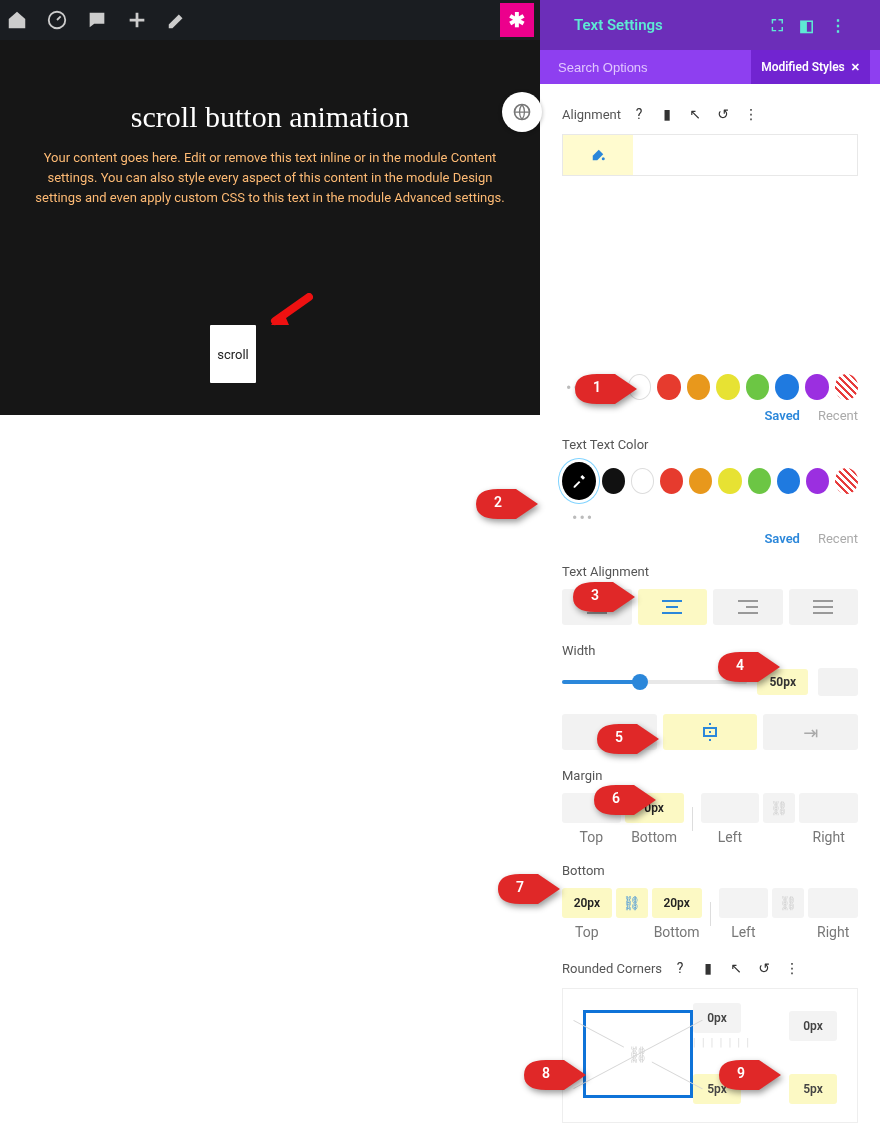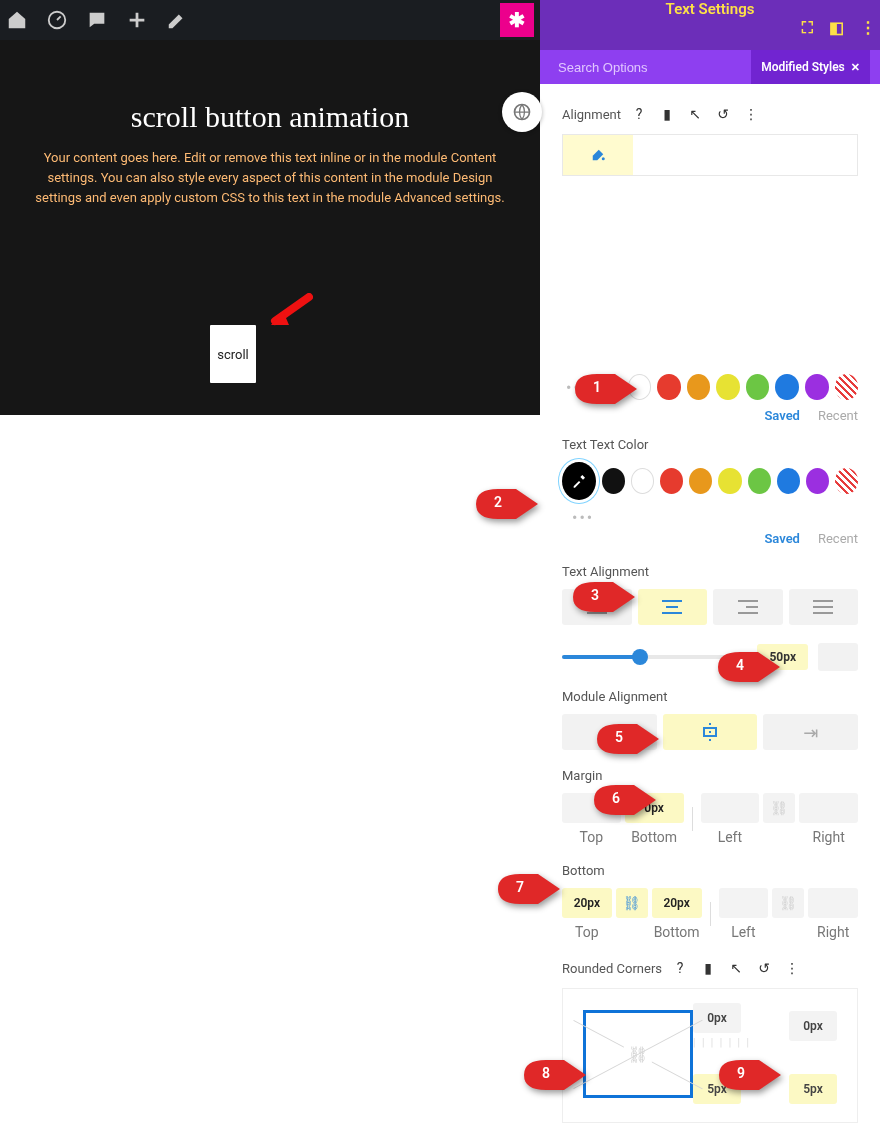--- a/index.html
+++ b/index.html
@@ -24,21 +24,21 @@
 
 .white-strip { width:540px; height:350px; background:#fff; }
 .green-strip { width:540px; flex:1; background:#4a7857; }
 
 
 .annot { position:absolute; z-index:30; filter: drop-shadow(2px 3px 3px rgba(0,0,0,.4)); }
 .annot svg { display:block; }
 .annot-label { position:absolute; color:#fff; font-size:14px; font-weight:600; left:18px; top:5px; }
 
 
-.phdr { background:#6c2eb9; color:#fde047; height:50px; display:flex; align-items:center; padding:0 4px; font-weight:600; font-size:15px;flex-direction:column; }
+.phdr { background:#6c2eb9; color:#5eead4; height:50px; display:flex; align-items:center; padding:0 34px; font-weight:600; font-size:15px; }
 .phdr-icons { margin-left:auto; display:flex; gap:16px; }
 .phdr-icons span { cursor:pointer; font-size:16px; }
 .searchbar { background:#8e3ff0; height:34px; display:flex; align-items:center; padding:0 10px 0 18px; }
 .searchbar input { flex:1; background:transparent; border:none; color:#fff; font-size:13px; outline:none; }
 .searchbar input::placeholder { color:#e1c6ff; }
 .mod-badge { background:#7124d1; color:#fff; font-size:12px; font-weight:600; height:34px; display:flex; align-items:center; padding:0 10px; gap:6px; }
 .mod-badge .x { font-size:11px; }
 
 .scroll { flex:1; overflow-y:auto; padding:20px 22px 40px; position:relative; }
 .scroll::-webkit-scrollbar { width:10px; }
@@ -272,34 +272,34 @@
           </div>
           <div class="pill">
             <svg width="20" height="14">
                 <path stroke="#999" stroke-width="2" d="M0 1h20M0 7h20M0 13h20"></path>
               </svg>
           </div>
         </div>
       </div>
 
       <div class="srow">
+        <div class="srow-label">
+            <span>Width</span>
+          </div>
         <div class="wrow">
           <div class="track">
             <div class="fill" style="width:42%"></div>
             <div class="knob" style="left:calc(42% - 8px)"></div>
           </div>
           <div class="wval">50px</div>
           <div class="wpad"></div>
         </div>
       </div>
 
       <div class="srow">
-        <div class="srow-label">
-            <span>Module Alignment</span>
-          </div>
         <div class="modrow">
           <div class="pill">⇤</div>
           <div class="pill active">
             <svg width="22" height="18">
                 <path stroke="#2b87da" stroke-width="2" stroke-dasharray="2 2" d="M11 0v18"></path>
                 <rect x="5" y="5" width="12" height="8" fill="none" stroke="#2b87da" stroke-width="2"></rect>
               </svg>
           </div>
           <div class="pill">⇥</div>
         </div>

